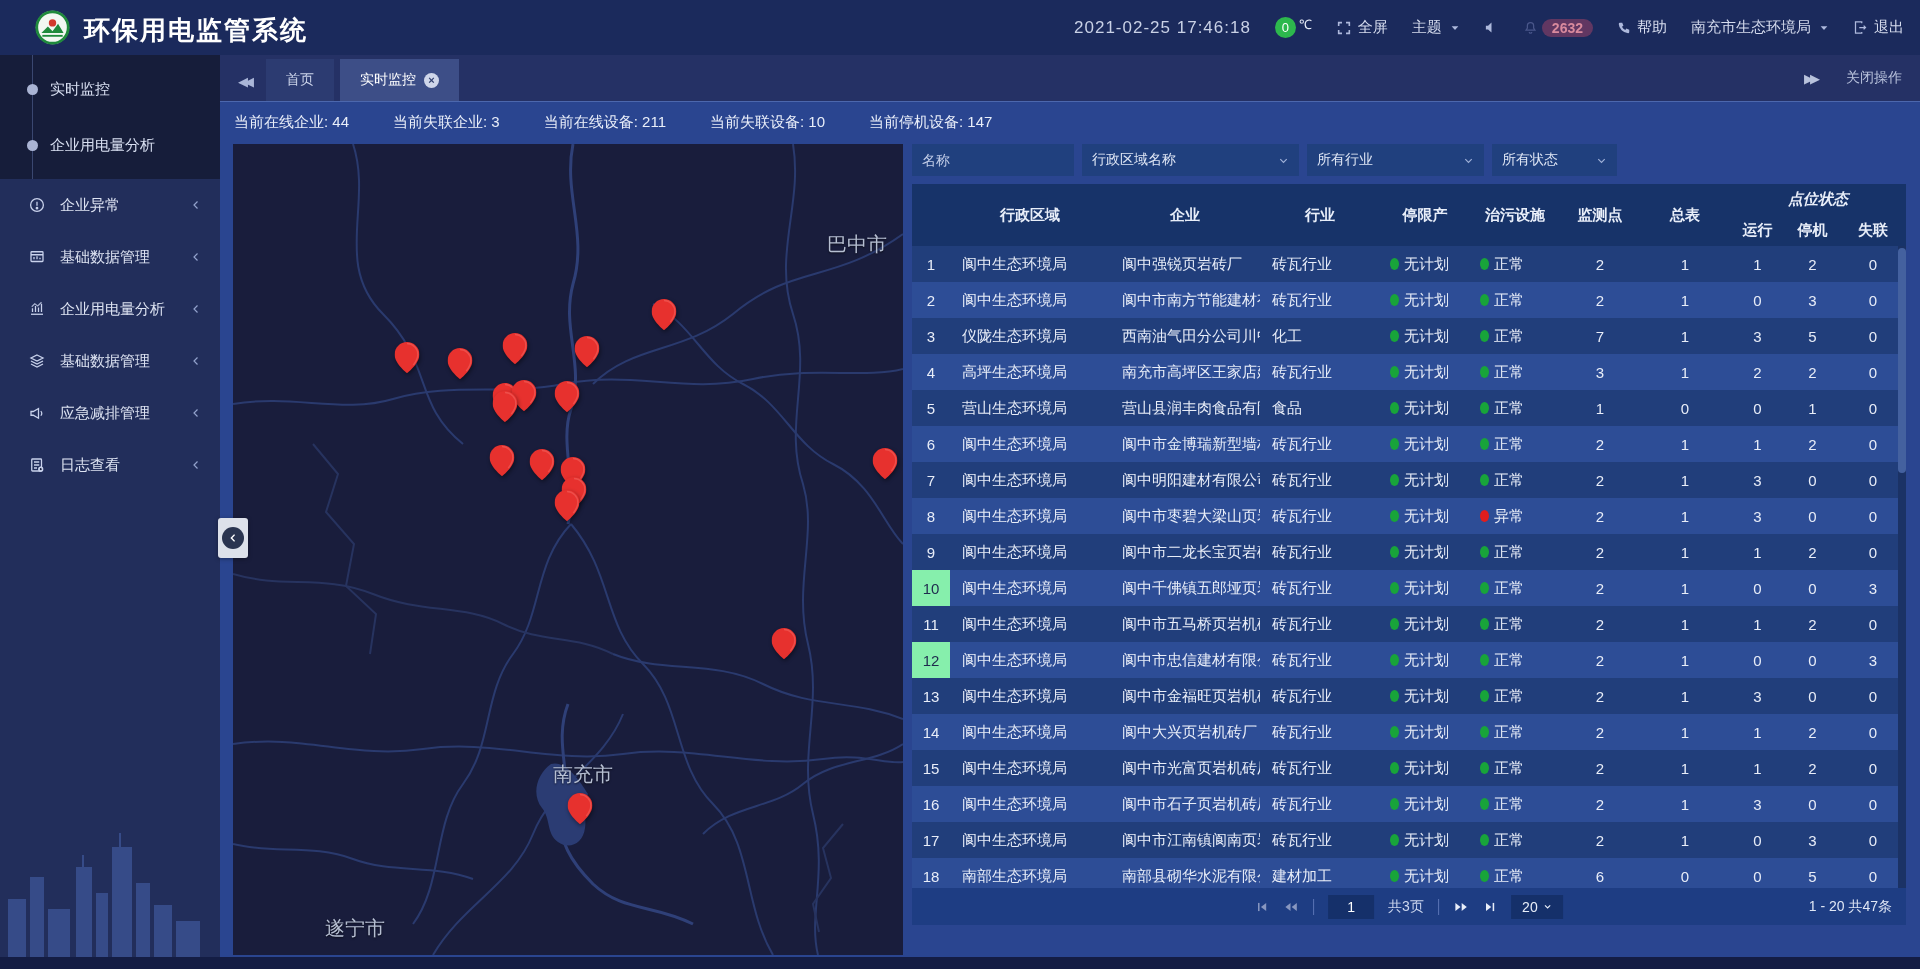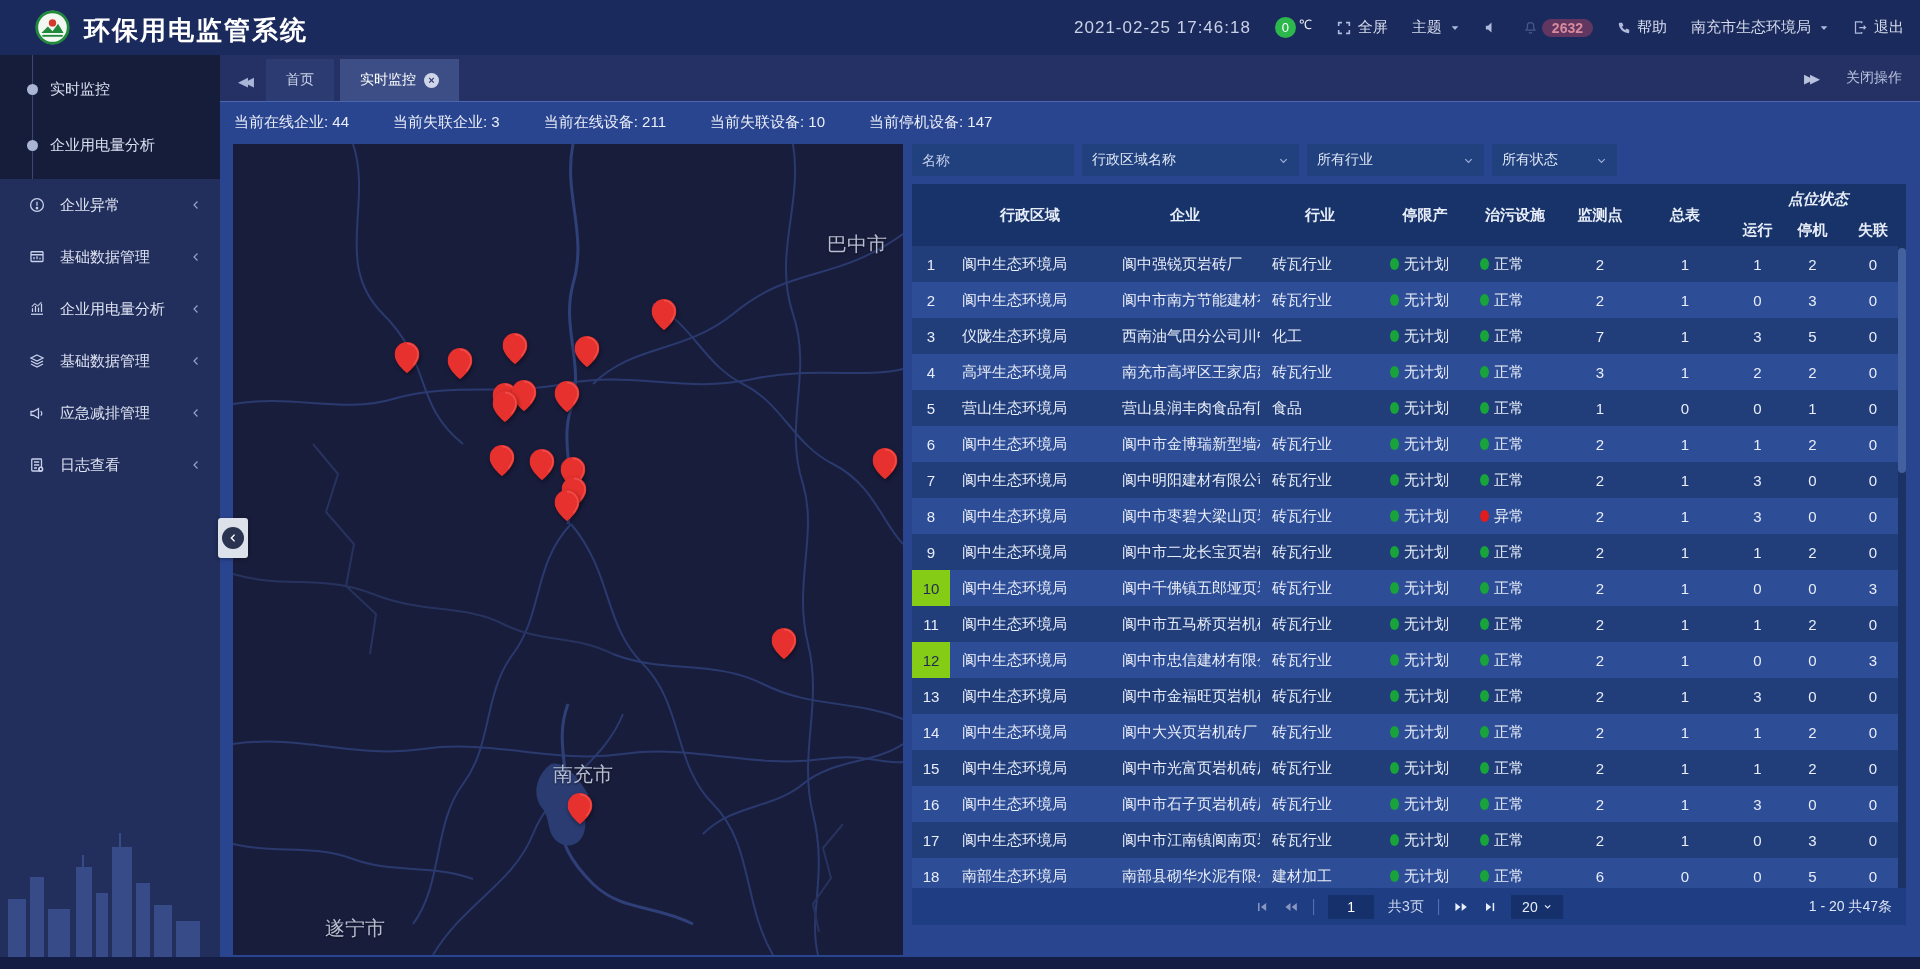--- a/index.html
+++ b/index.html
@@ -98,21 +98,21 @@
   .th-group { grid-column:9 / 12; grid-row:1; display:flex; align-items:center; justify-content:center;
               font-style:italic; }
   .th-sub { grid-row:2; display:flex; align-items:center; justify-content:center; }
 
   .tbody { flex:1; overflow:hidden; position:relative; }
   .trow { height:36px; align-items:center; color:#e8edf8; font-size:15px; cursor:default; }
   .trow.odd  { background:#213e7b; }
   .trow.even { background:#2d4d96; }
   .td { overflow:hidden; white-space:nowrap; }
   .td.num { display:flex; align-items:center; justify-content:center; height:100%; }
-  .td.num.hl { background:#84cc16; color:#1f2b4e; }
+  .td.num.hl { background:#86efac; color:#1f2b4e; }
   .td.left { padding-left:12px; }
   .td.center { text-align:center; }
   .td.status { display:flex; align-items:center; gap:5px; padding-left:10px; }
   .dot { width:9px; height:12px; border-radius:50%; flex:none; }
 
   .scrollbar { position:absolute; right:0; top:0; width:8px; height:100%; background:#1b3265; }
   .scroll-thumb { position:absolute; left:0; top:2px; width:8px; height:225px; background:#44619f;
                   border-radius:4px; }
 
   

